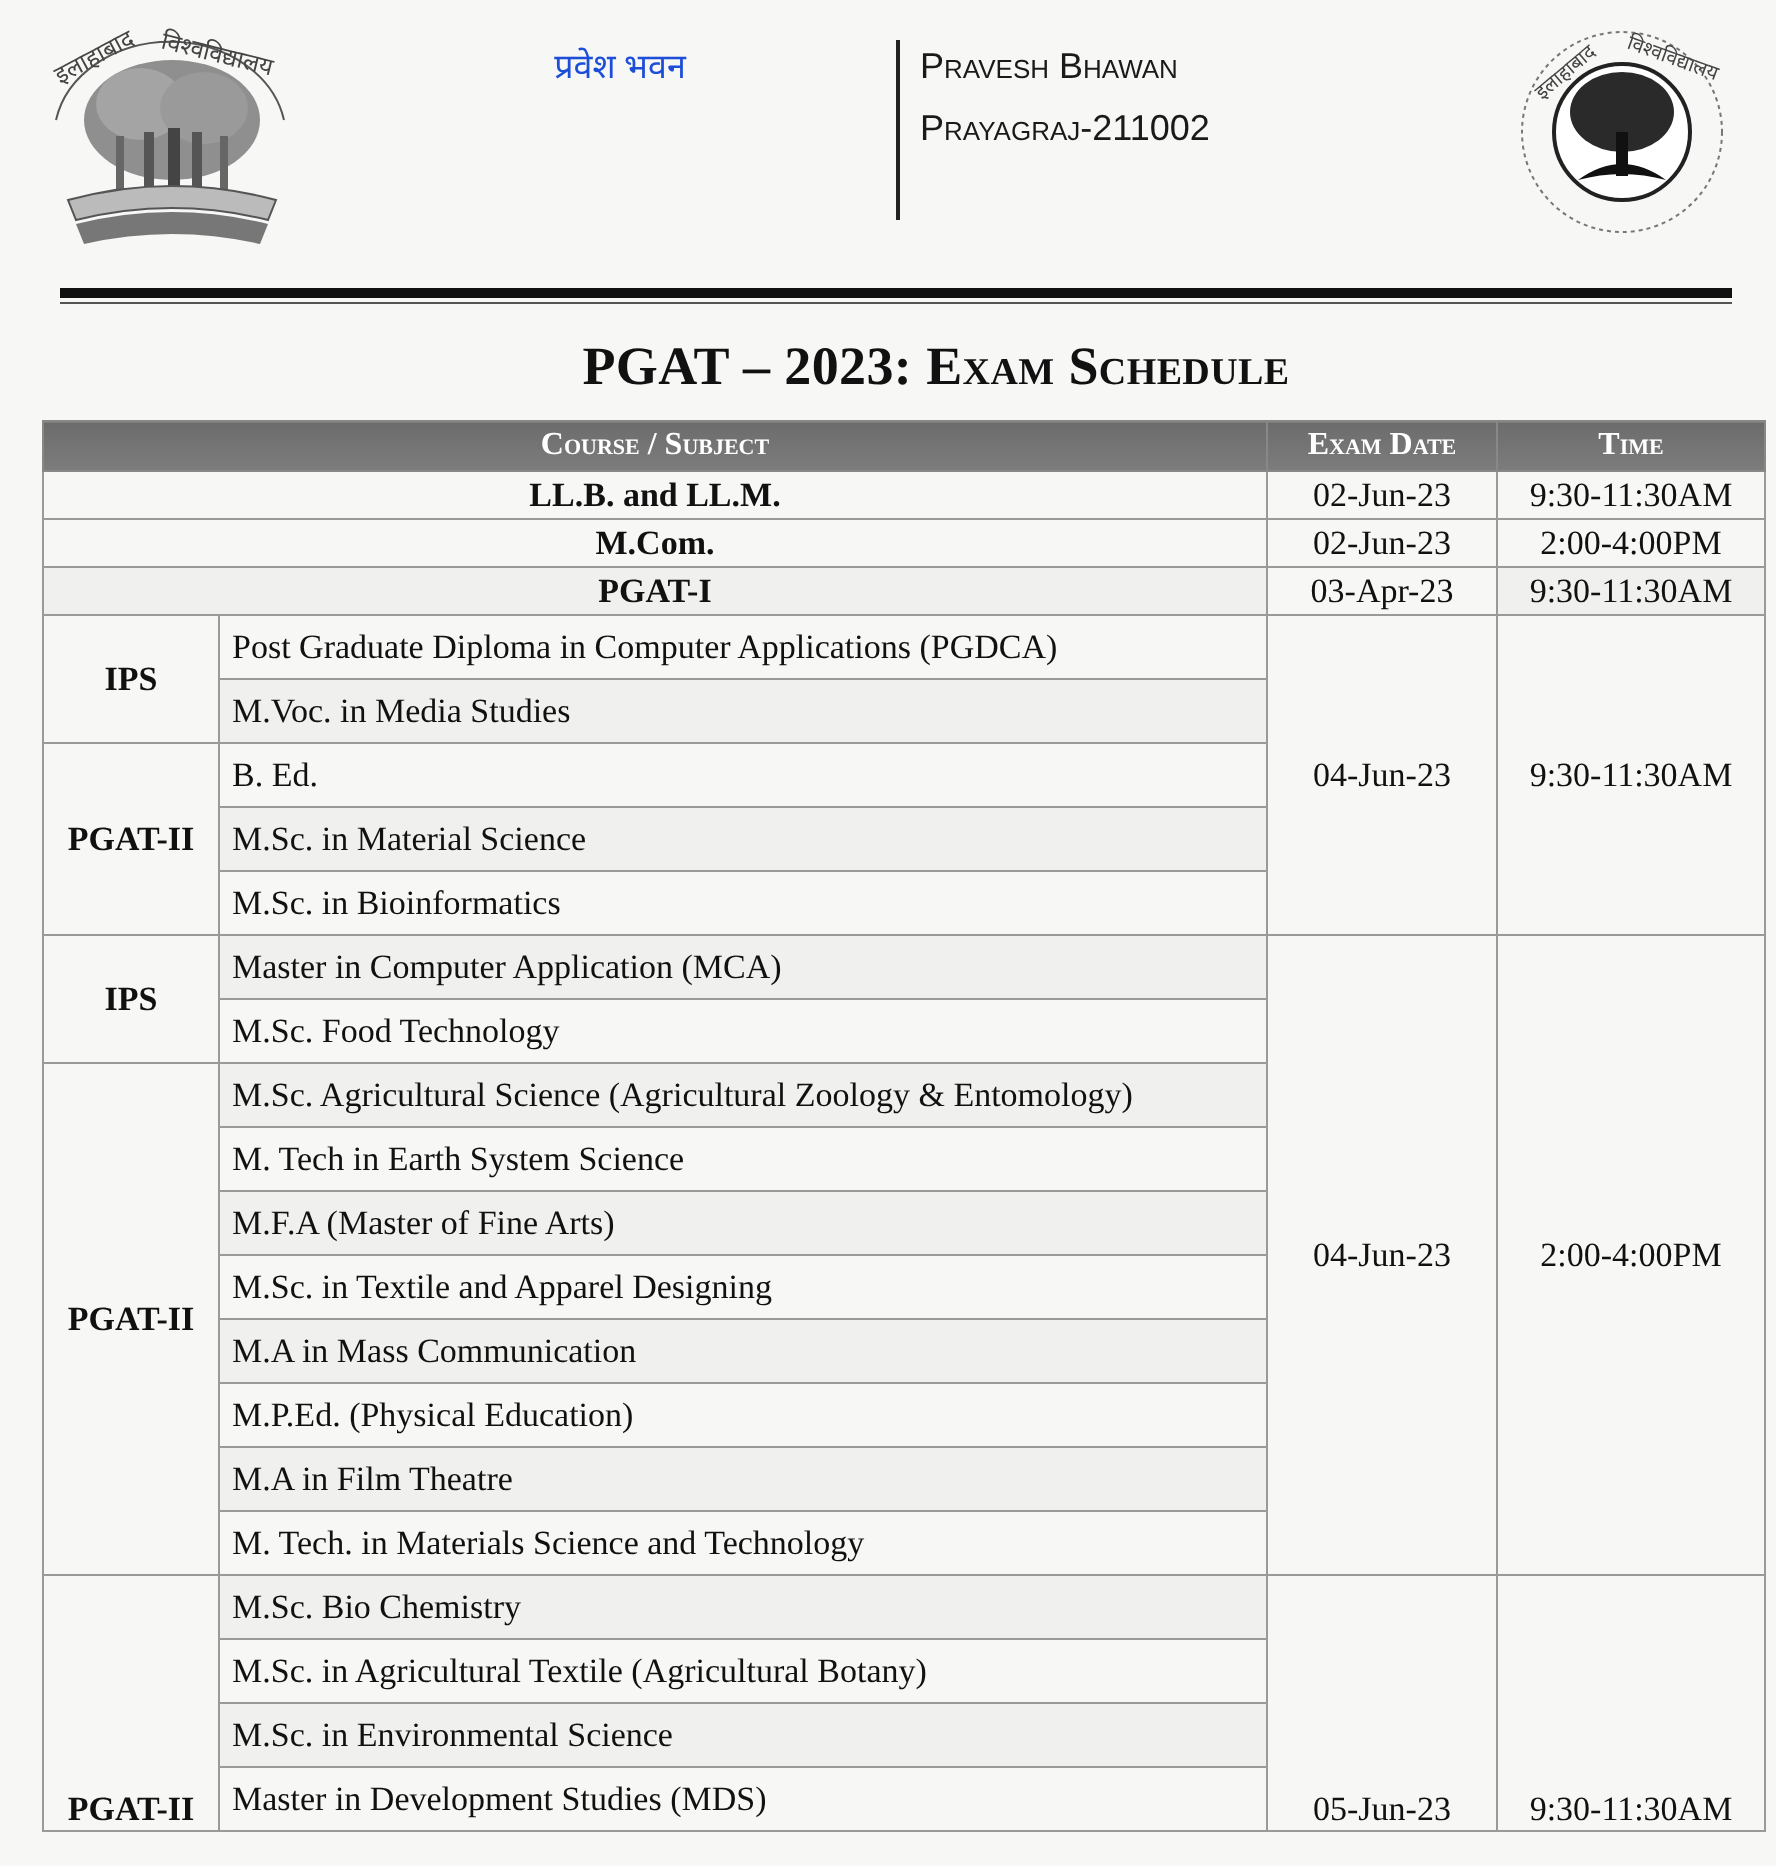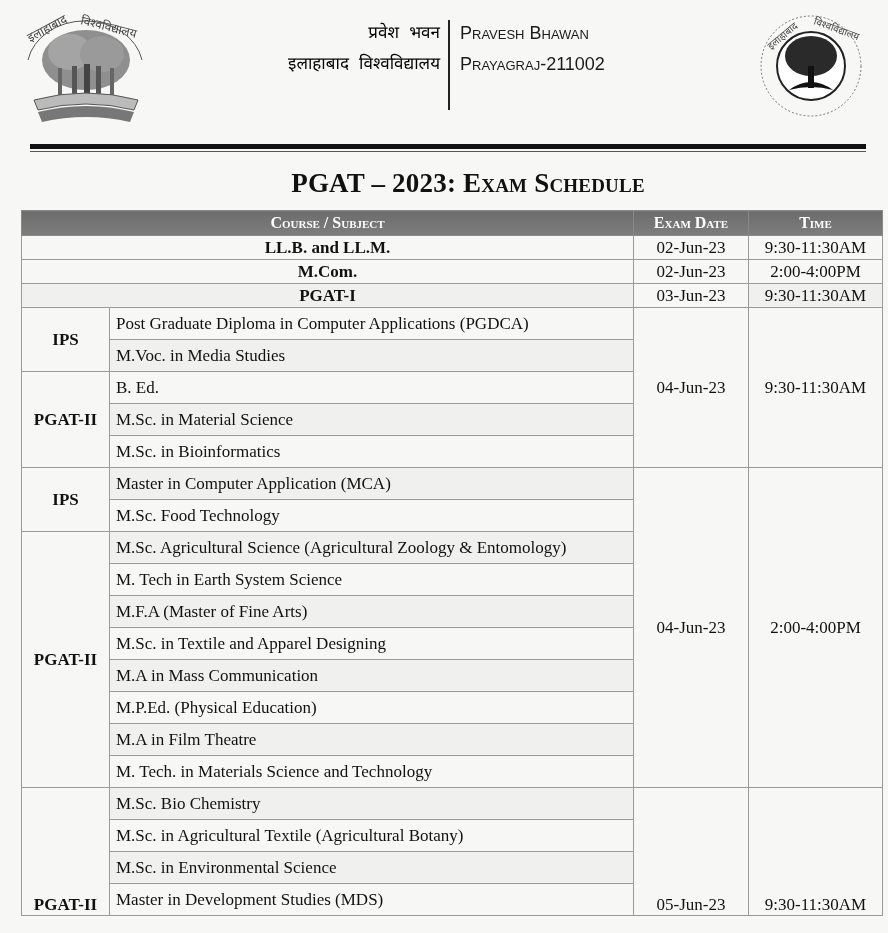--- a/index.html
+++ b/index.html
@@ -10,23 +10,23 @@
     color: #111;
     position: relative;
   }
   .logo-left {
     position: absolute; left: 14px; top: 8px; width: 142px; height: 114px;
   }
   .logo-right {
     position: absolute; left: 757px; top: 10px; width: 108px; height: 112px;
   }
   .hdr-hindi {
-    position: absolute; right: 448px; top: 18px; text-align: right;
-    font-family: Liberation Mono, monospace; font-size: 17px; line-height: 31px;
-    color: #000000; width: 260px;
+    position: absolute; right: 448px; top: 18px; text-align: center;
+    font-family: Liberation Serif, serif; font-size: 17px; line-height: 31px;
+    color: #1d4ed8; width: 260px;
   }
   .hdr-sep {
     position: absolute; left: 448px; top: 20px; width: 2px; height: 90px; background: #222;
   }
   .hdr-eng {
     position: absolute; left: 460px; top: 18px;
     font-family: "Liberation Sans", sans-serif; font-size: 18px; line-height: 31px;
     color: #1a1a1a; font-variant: small-caps; font-weight: 400;
   }
   .rule-thick {
@@ -80,21 +80,20 @@
     <rect x="70" y="56" width="6" height="34" fill="#444"></rect>
     <rect x="82" y="58" width="5" height="32" fill="#555"></rect>
     <rect x="96" y="60" width="4" height="30" fill="#666"></rect>
     <path d="M20 92 Q72 78 124 92 L120 102 Q72 90 24 102 Z" fill="#bbb" stroke="#555"></path>
     <path d="M24 104 Q72 92 120 104 L116 114 Q72 104 28 114 Z" fill="#777"></path>
   </svg>
 </div>
 
 <div class="hdr-hindi">
   <div>प्रवेश भवन</div>
-  <div>इलाहाबाद विश्वविद्यालय</div>
 </div>
 <div class="hdr-sep"></div>
 <div class="hdr-eng">
   <div>Pravesh Bhawan</div>
   <div>Prayagraj-211002</div>
 </div>
 
 <div class="logo-right">
   <svg width="108" height="112" viewBox="0 0 108 112">
     <circle cx="54" cy="56" r="50" fill="none" stroke="#777" stroke-width="1" stroke-dasharray="2 2"></circle>
@@ -134,21 +133,21 @@
       <td class="center">02-Jun-23</td>
       <td class="center">9:30-11:30AM</td>
     </tr>
     <tr class="row-main">
       <td colspan="2" class="main-course">M.Com.</td>
       <td class="center">02-Jun-23</td>
       <td class="center">2:00-4:00PM</td>
     </tr>
     <tr class="row-main">
       <td colspan="2" class="main-course shade">PGAT-I</td>
-      <td class="center">03-Jun-23</td>
+      <td class="center">03-Apr-23</td>
       <td class="center shade">9:30-11:30AM</td>
     </tr>
 
     <tr class="row-sub">
       <td rowspan="2" class="c-group">IPS</td>
       <td class="c-course">Post Graduate Diploma in Computer Applications (PGDCA)</td>
       <td rowspan="5" class="center">04-Jun-23</td>
       <td rowspan="5" class="center">9:30-11:30AM</td>
     </tr>
     <tr class="row-sub">

